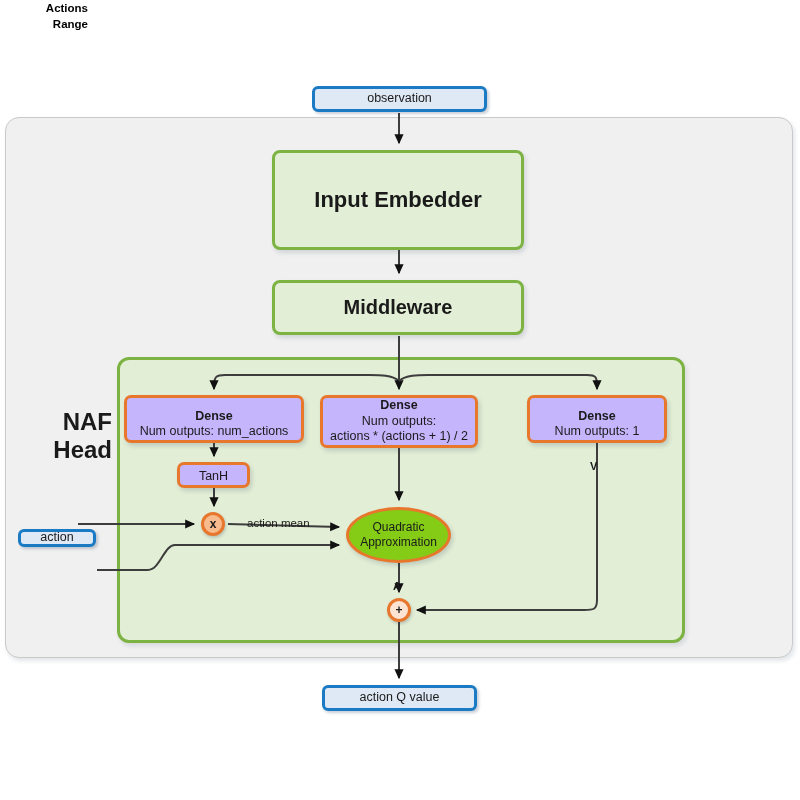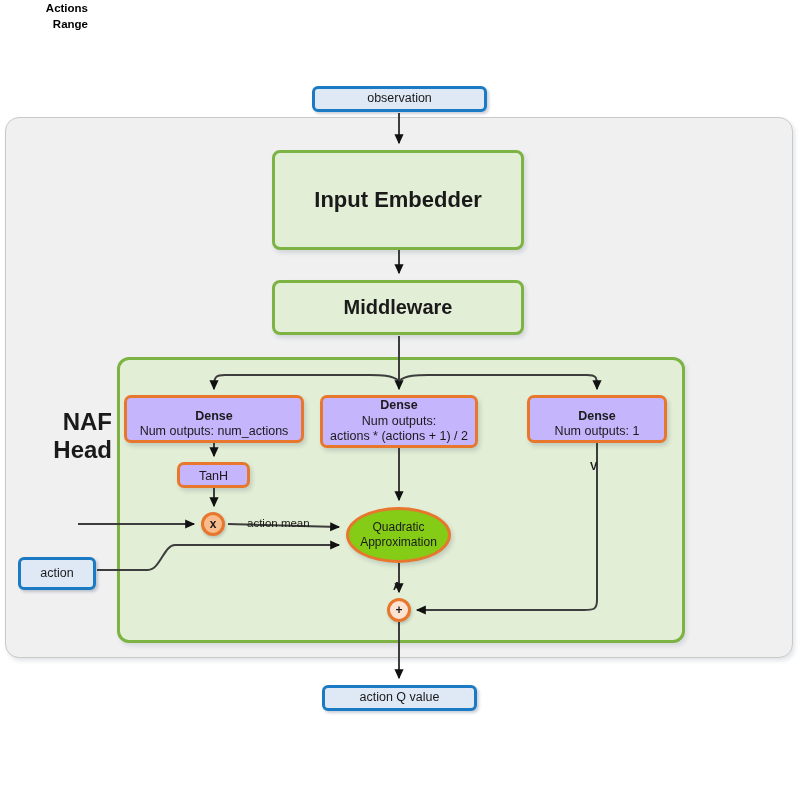--- a/index.html
+++ b/index.html
@@ -77,21 +77,21 @@
   
   .io-box {
     background: #dfe9f5;
     border: 3px solid #1a7bc4;
     border-radius: 6px;
     font-size: 12.5px;
     box-shadow: 2px 2px 3px rgba(40,60,90,0.25);
   }
   #observation-box { left: 312px; top: 86px; width: 175px; height: 26px; }
   #action-q-value-box { left: 322px; top: 685px; width: 155px; height: 26px; text-align: center; }
-  #action-box { left: 18px; top: 557px; width: 78px; height: 33px; }
+  #action-box { left: 18px; top: 529px; width: 78px; height: 18px; }
 
   
   .green-block {
     background: #e2eed5;
     border: 3px solid #7cb342;
     border-radius: 8px;
     font-weight: bold;
     box-shadow: 2px 3px 4px rgba(40,60,90,0.15);
   }
   #input-embedder { left: 272px; top: 150px; width: 252px; height: 100px; font-size: 22px; }

